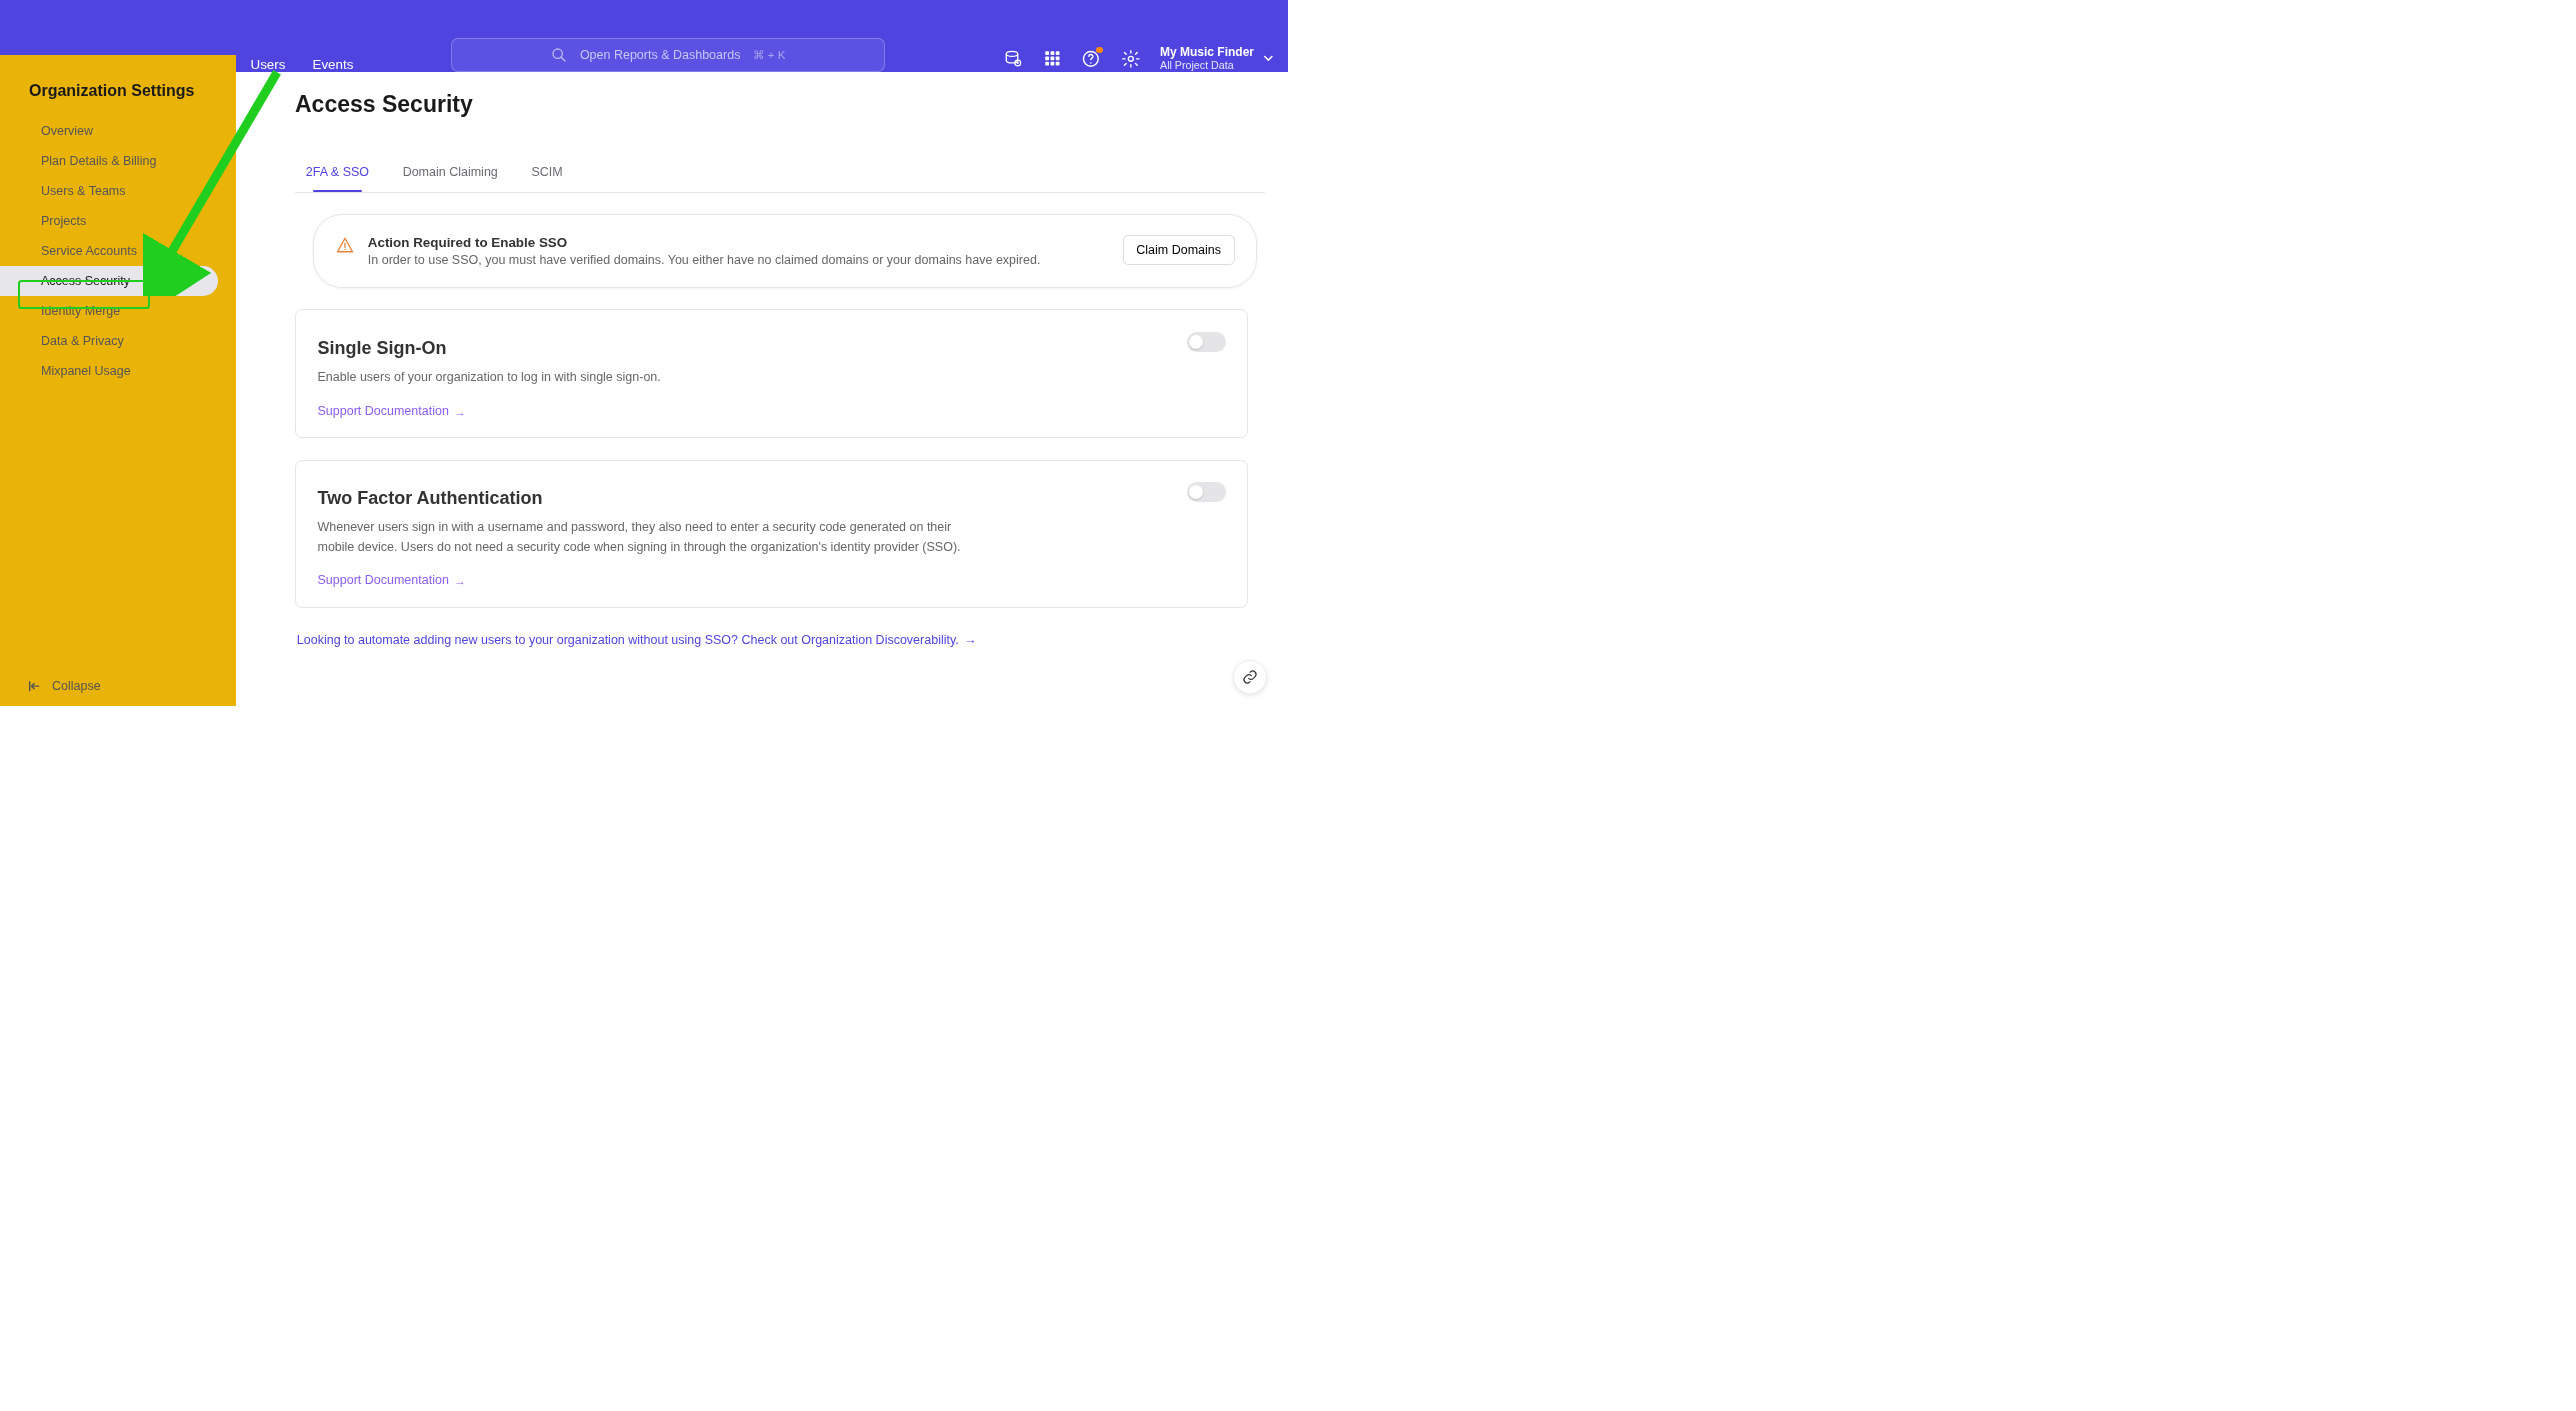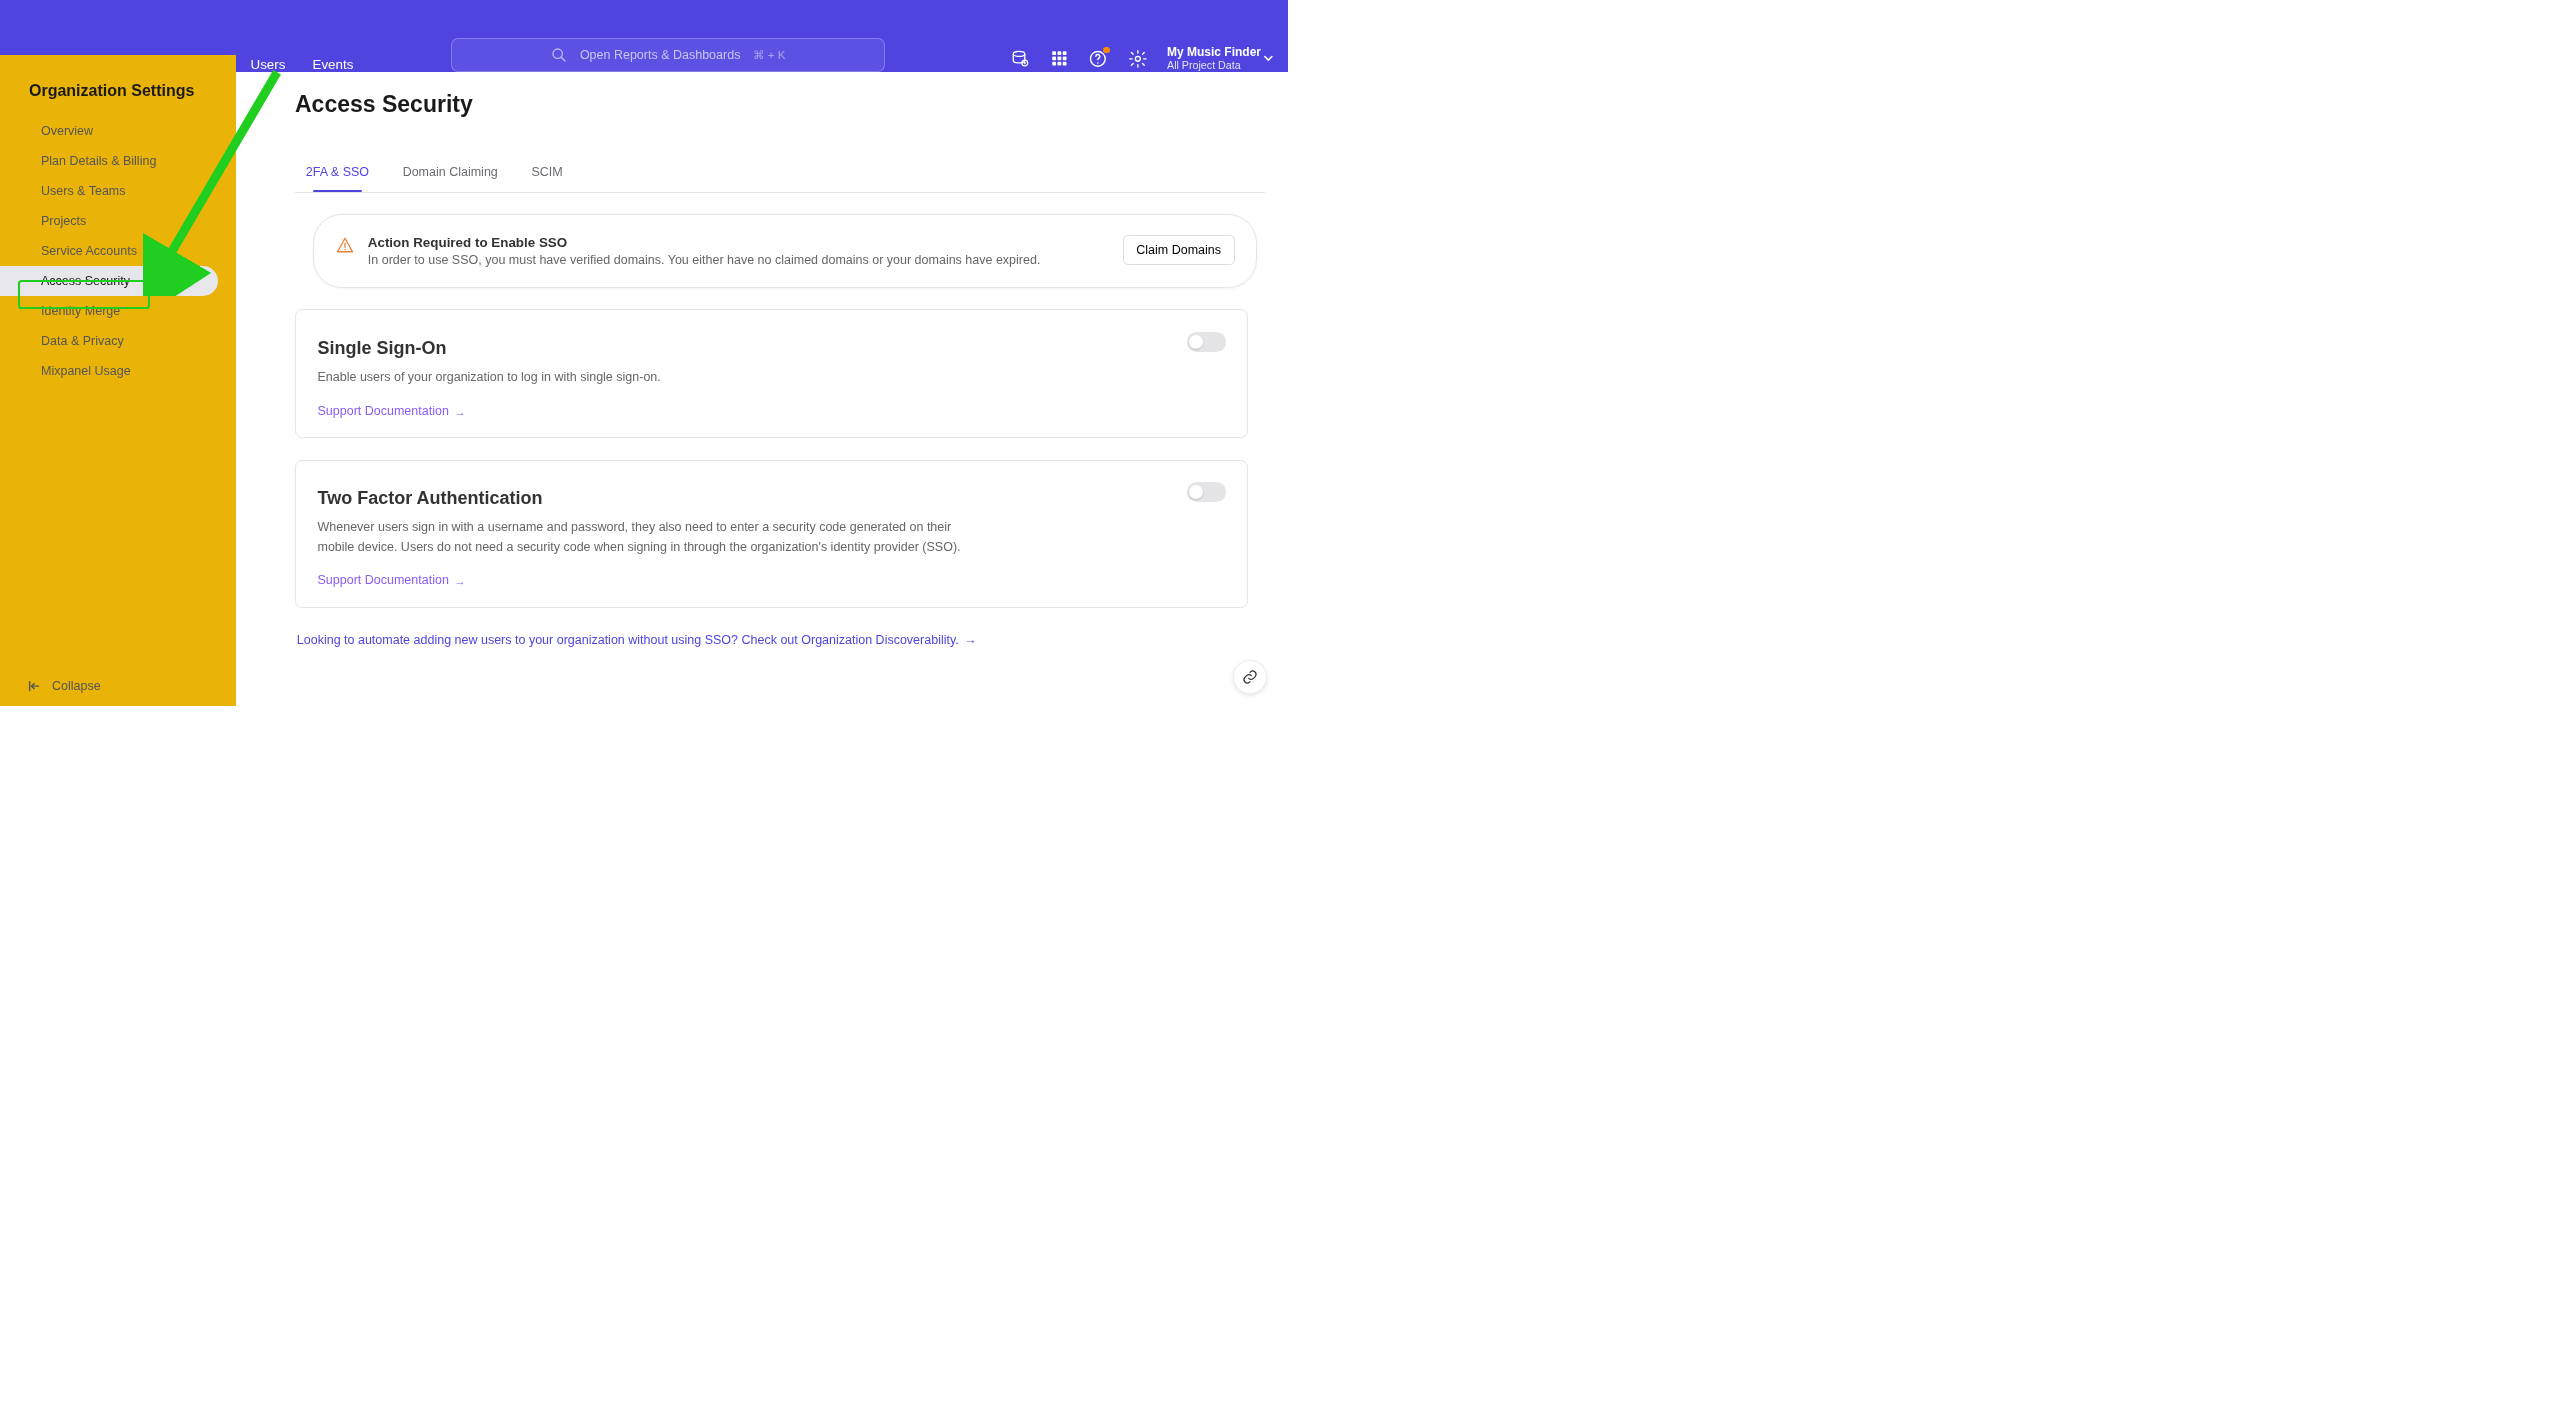--- a/index.html
+++ b/index.html
@@ -41,21 +41,21 @@
     display:flex; align-items:center; justify-content:center;
     gap: 12.5px;
     color: #c9c6f4;
     font-size:12.5px;
   }
   .kbd { opacity:0.7; font-size:11.6px;}
 
   .nav-right { margin-left:auto; display:flex; align-items:center; gap: 19.7px; }
   .icon-btn { width:19.7px; height:19.7px; cursor:pointer; position:relative; display:flex; align-items:center; justify-content:center;}
   .badge-dot { position:absolute; top:-1.8px; right:-1.8px; width:6.3px; height:6.3px; border-radius:50%; background:#FF8A00; }
-  .proj-switch { display:flex; align-items:center; gap:2px; cursor:pointer;}
+  .proj-switch { display:flex; align-items:center; gap:9px; cursor:pointer;}
   .proj-text { display:flex; flex-direction:column; line-height:1.2;}
   .proj-name { font-weight:600; font-size:12px;}
   .proj-sub { font-size:10.7px; opacity:0.85;}
 
   
   .sidebar {
     width: 236px;
     position:absolute;
     top:55px; bottom:0; left:0;
     background:#eab308;

